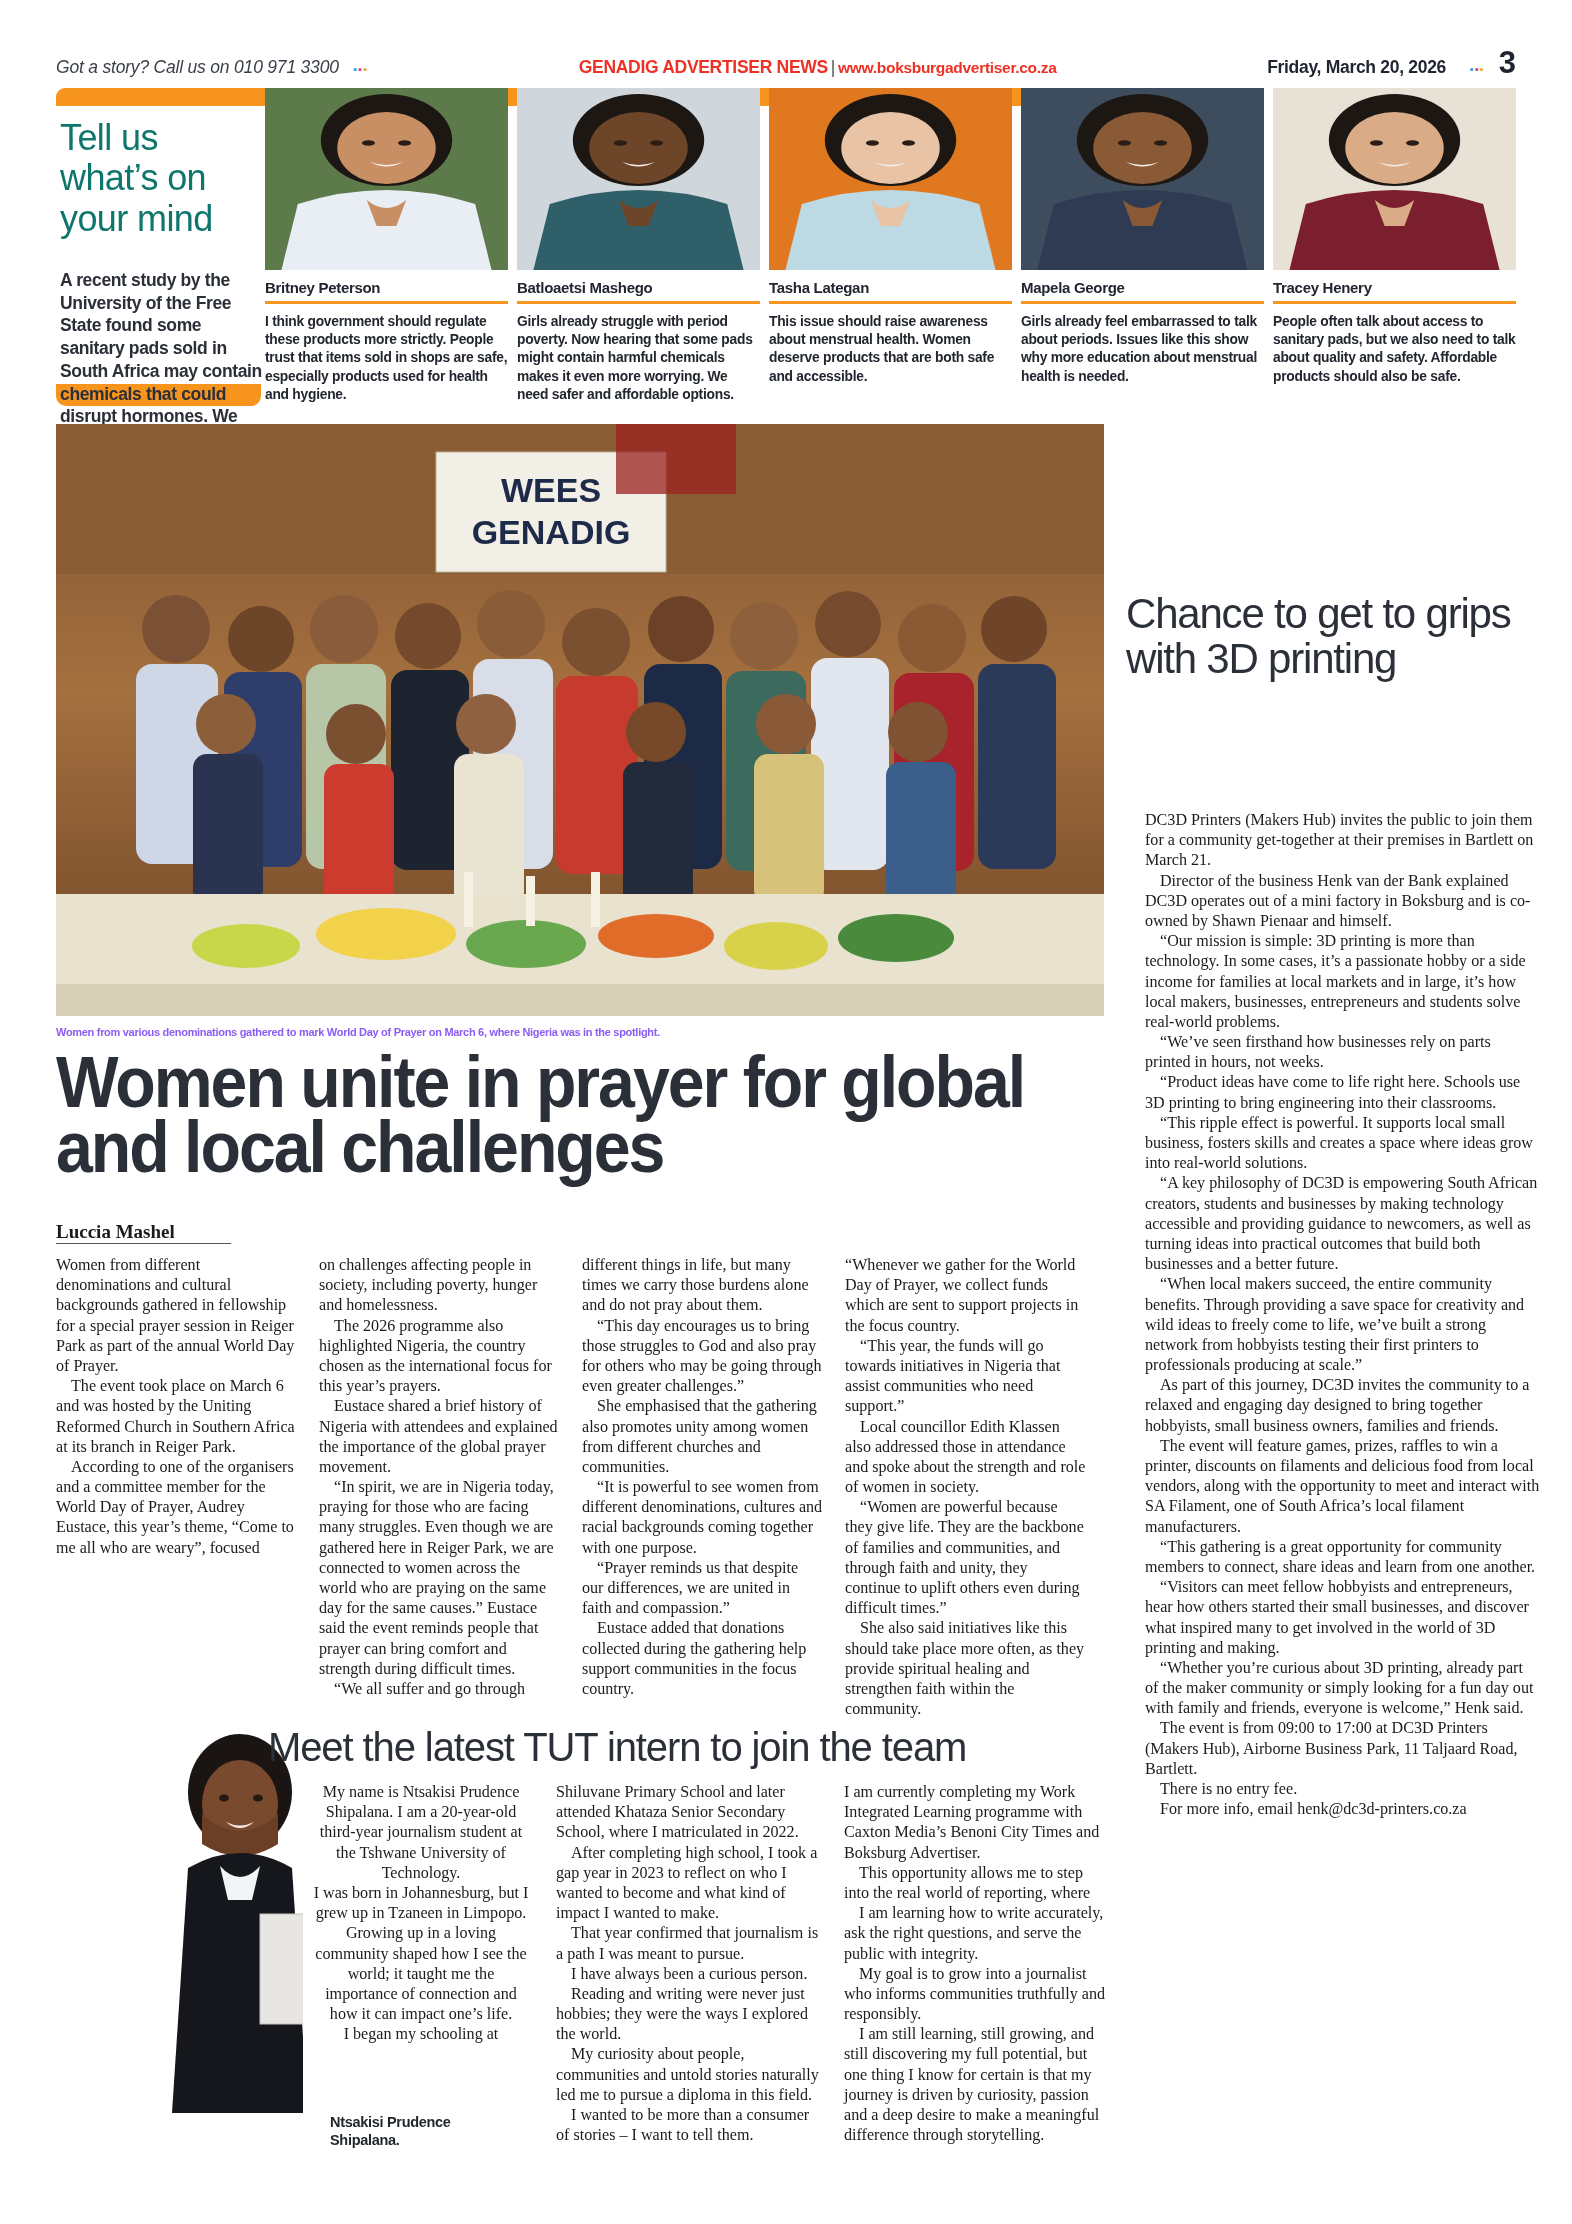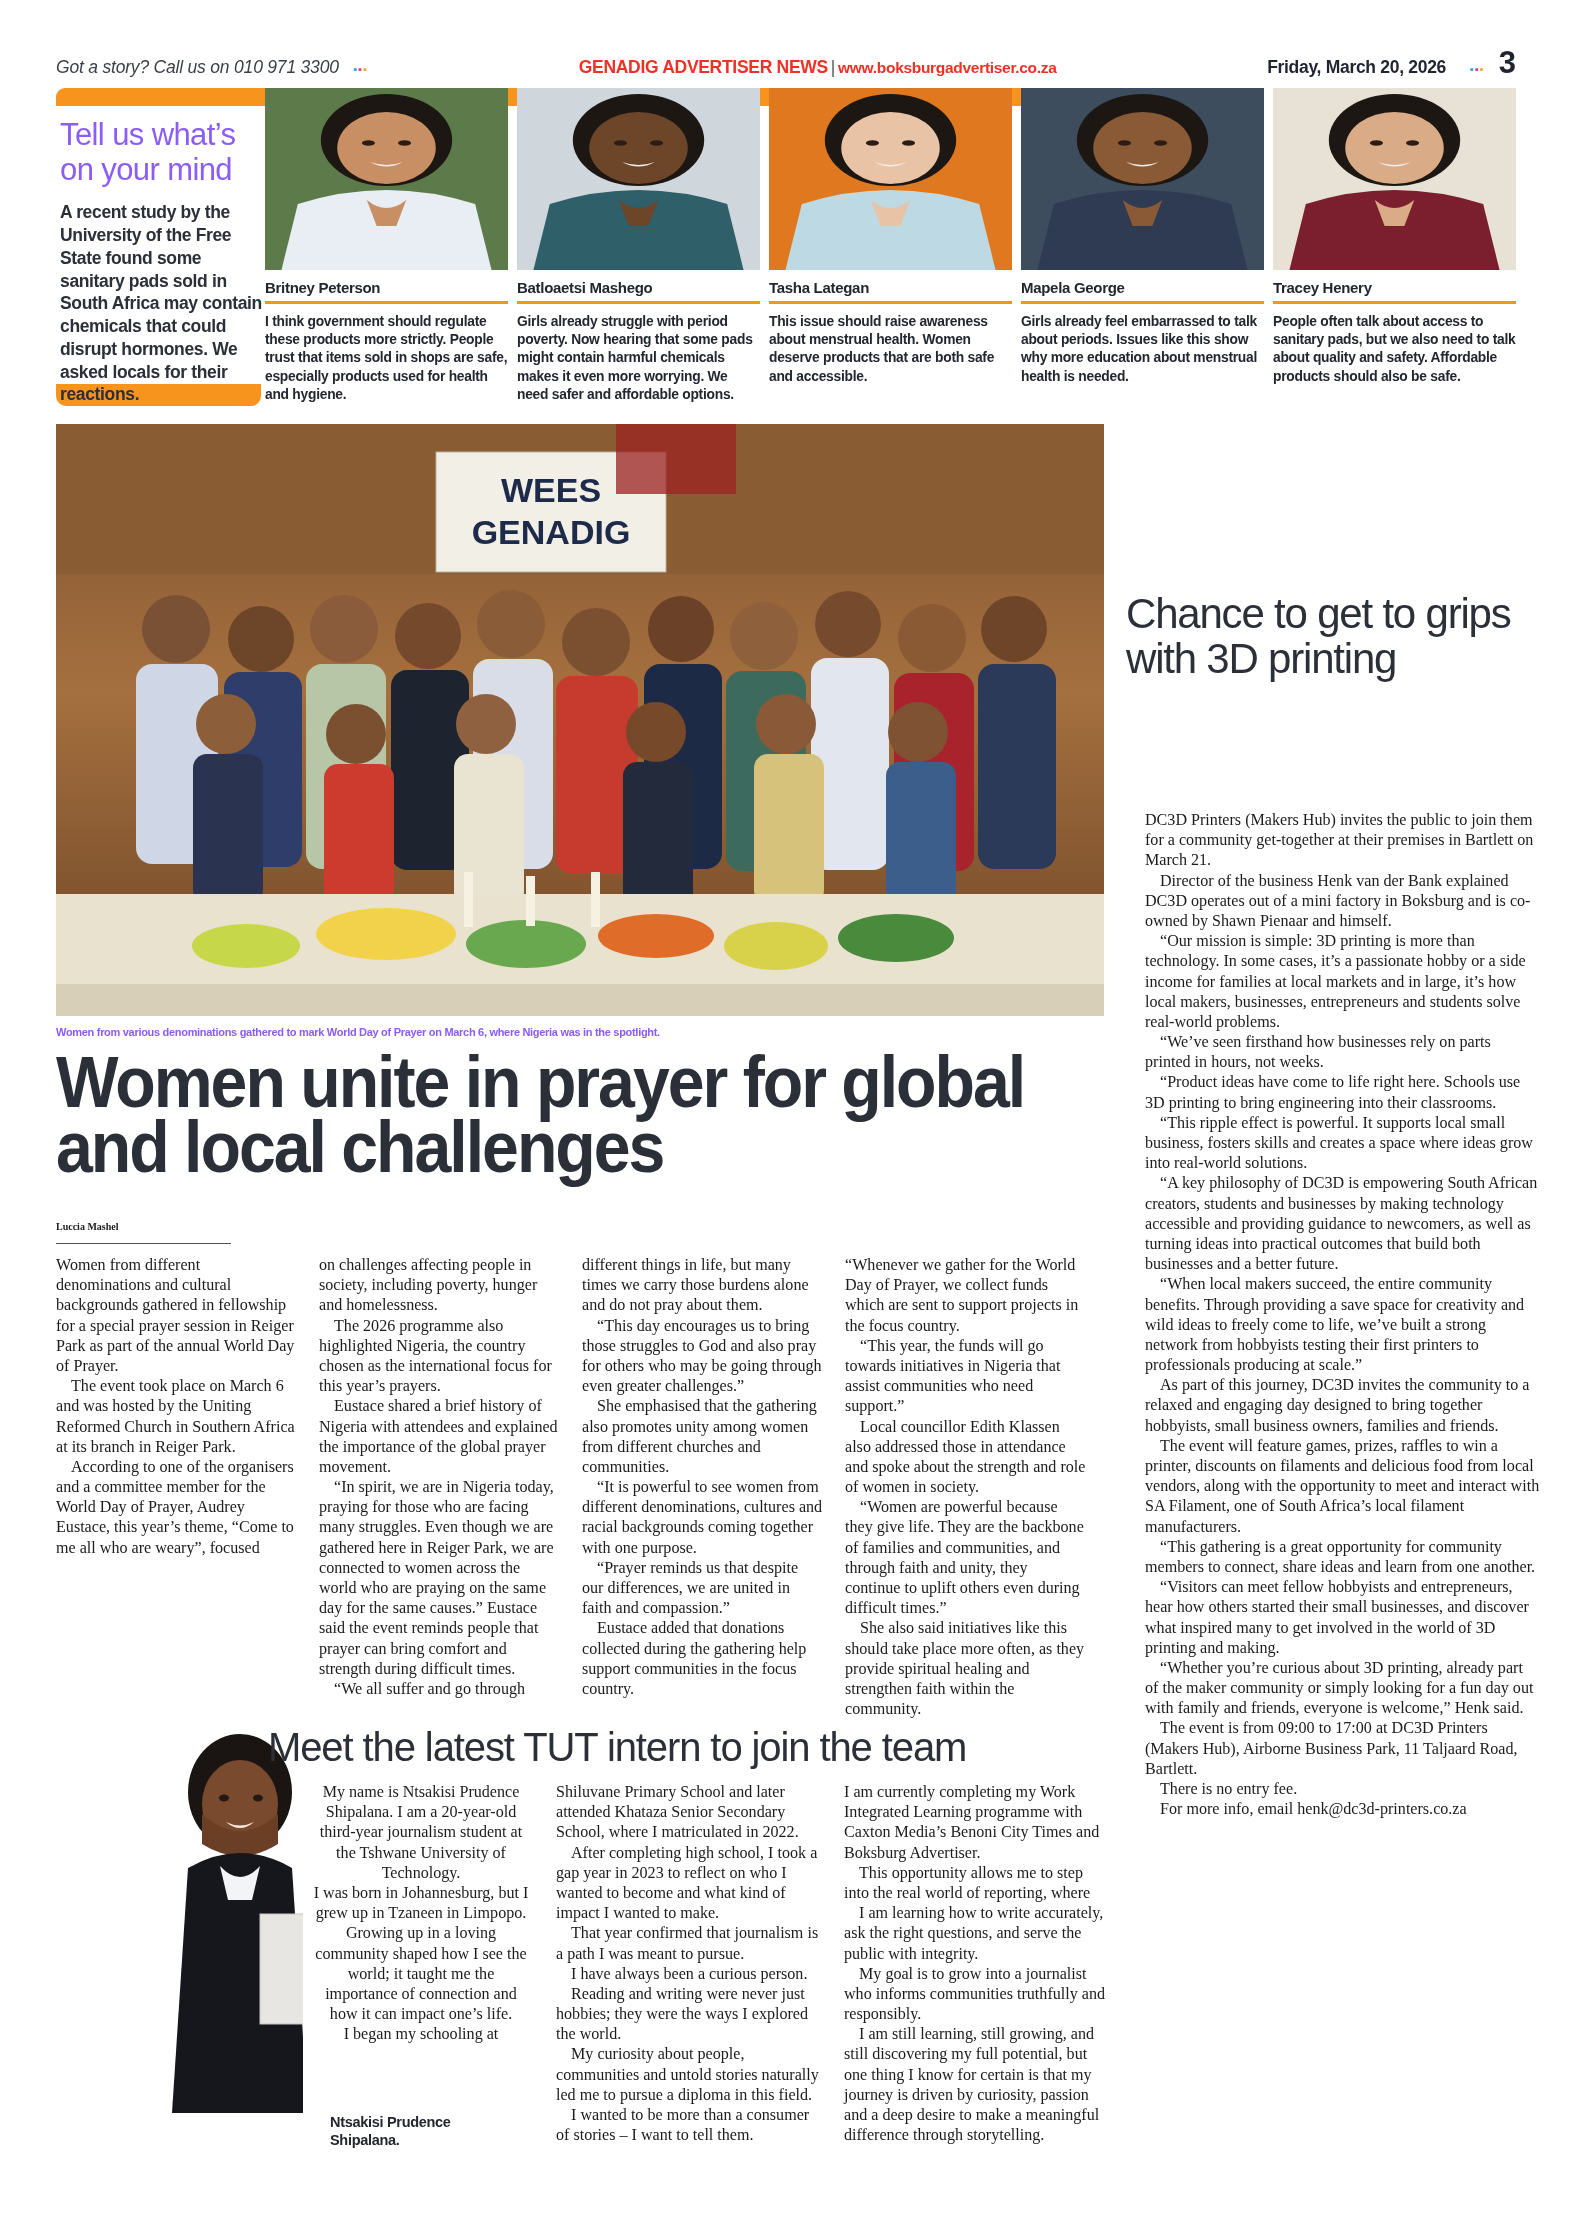--- a/index.html
+++ b/index.html
@@ -41,22 +41,22 @@
   .vox-orange-top {
     position:absolute; left: 0; top: 0; width: 1000px; height: 18px;
     background: #f7941e; border-radius: 9px 9px 0 0;
   }
   .vox-orange-bot {
     position:absolute; left: 0; top: 296px; width: 205px; height: 22px;
     background: #f7941e; border-radius: 0 0 10px 10px;
   }
   .vox-intro { position: absolute; left: 4px; top: 30px; width: 205px; }
   .vox-title {
-    font-size: 31px; font-weight: 400; line-height: 1.12; letter-spacing: -0.6px;
-    color: #8b5cf6; margin-bottom: 14px;
+    font-size: 36px; font-weight: 400; line-height: 1.12; letter-spacing: -0.6px;
+    color: #0f766e; margin-bottom: 30px;
   }
   .vox-lede {
     font-size: 17.5px; font-weight: 700; line-height: 1.30; letter-spacing: -0.35px;
     color: #2b2f38;
   }
   .vox-cards {
     position:absolute; left: 209px; top: 0; width: 1251px;
     display: flex; gap: 9px;
   }
   .vox-card { width: 148px; flex: 1 1 0; }
@@ -100,21 +100,21 @@
     font-size: 16.1px; line-height: 1.255; color:#1b1b1b;
     text-align: left;
     margin-left: 19px;
   }
   .sidebody p { text-indent: 15px; }
   .sidebody p.noind { text-indent: 0; }
 
   
   .byline {
     position:absolute; left:56px; top:1221px; width:210px;
-    font-family:"Liberation Serif", serif; font-size: 10px; font-weight:700; color:#1b1b1b;
+    font-family:"Liberation Serif", serif; font-size: 19px; font-weight:700; color:#1b1b1b;
   }
   .byline-rule { position:absolute; left:56px; top:1243px; width:175px; height:1px; background:#555; }
 
   .art1 {
     position:absolute; left:56px; top:1255px; width:1048px; height:450px;
     display: flex; gap: 22px;
   }
   .art1 .col { width: 241px; font-family:"Liberation Serif", serif; font-size: 16.1px; line-height: 1.255; color:#1b1b1b; }
   .art1 .col p { text-indent: 15px; }
   .art1 .col p.noind { text-indent: 0; }

